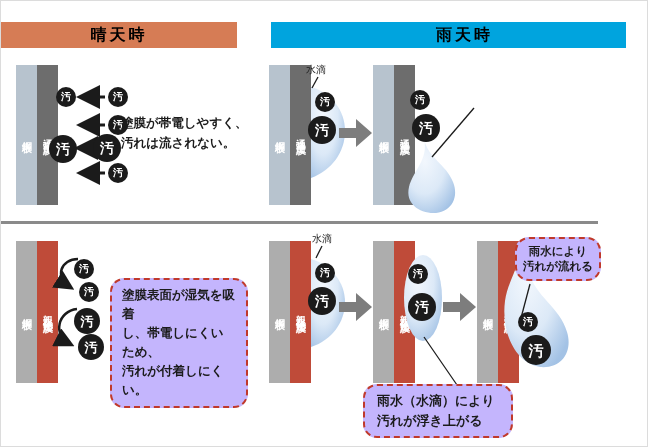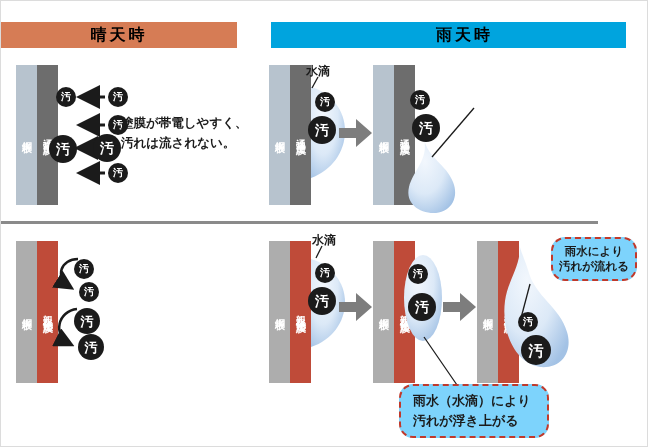--- a/index.html
+++ b/index.html
@@ -33,26 +33,26 @@
   .d20{width:20px;height:20px;font-size:10px;}
   .d26{width:26px;height:26px;font-size:13px;}
   .d28{width:28px;height:28px;font-size:14px;}
   .d30{width:30px;height:30px;font-size:15px;}
   .note{position:absolute;white-space:pre-line;font-weight:bold;}
   .note-1{left:120px;top:112px;font-size:12.5px;line-height:20px;}
   .note-2{left:453px;top:80px;font-size:12px;line-height:18px;}
   .callout{
     position:absolute;white-space:pre-line;font-weight:bold;
     border:2.5px dashed var(--callout-border,#C0392B);border-radius:14px;
-    background:#7dd3fc;box-sizing:border-box;margin-left:36px;
+    background:#c4b5fd;box-sizing:border-box;
   }
   .co-1{left:109px;top:277px;width:138px;padding:6px 10px;font-size:12.5px;line-height:19px;}
   .co-2{left:362px;top:383px;width:150px;padding:5px 12px;font-size:13px;line-height:20px;}
   .co-3{left:514px;top:236px;width:86px;padding:5px 4px;font-size:11.5px;line-height:15px;text-align:center;}
-  .wd{position:absolute;font-weight:bold;font-size:12px;}
+  .wd{position:absolute;font-weight:normal;font-size:10px;}
   #divider{position:absolute;left:0;top:220px;width:597px;height:3px;background:var(--divider,#8A8A8A);}
   #overlay{position:absolute;left:0;top:0;pointer-events:none;}
 </style>
 </head>
 <body>
 
 <div id="stage">
 
   <div class="hdr hdr-sunny" style="left:0;top:21px;width:236px;">
     <span>晴天時</span>
@@ -181,18 +181,21 @@
   <div class="dirt d28" style="left:407px;top:292px;">汚</div>
   <div class="dirt d20" style="left:517px;top:311px;">汚</div>
   <div class="dirt d30" style="left:520px;top:334px;">汚</div>
 
   <div class="wd" style="left:305px;top:62px;">水滴</div>
   <div class="wd" style="left:311px;top:231px;">水滴</div>
 
   <div class="note note-1">塗膜が帯電しやすく、
 汚れは流されない。</div>
 
+  <div class="callout co-1">塗膜表面が湿気を吸着
+し、帯電しにくいため、
+汚れが付着しにくい。</div>
   <div class="callout co-2">雨水（水滴）により
 汚れが浮き上がる</div>
   <div class="callout co-3">雨水により
 汚れが流れる</div>
 
 </div>
 
 </body></html>

